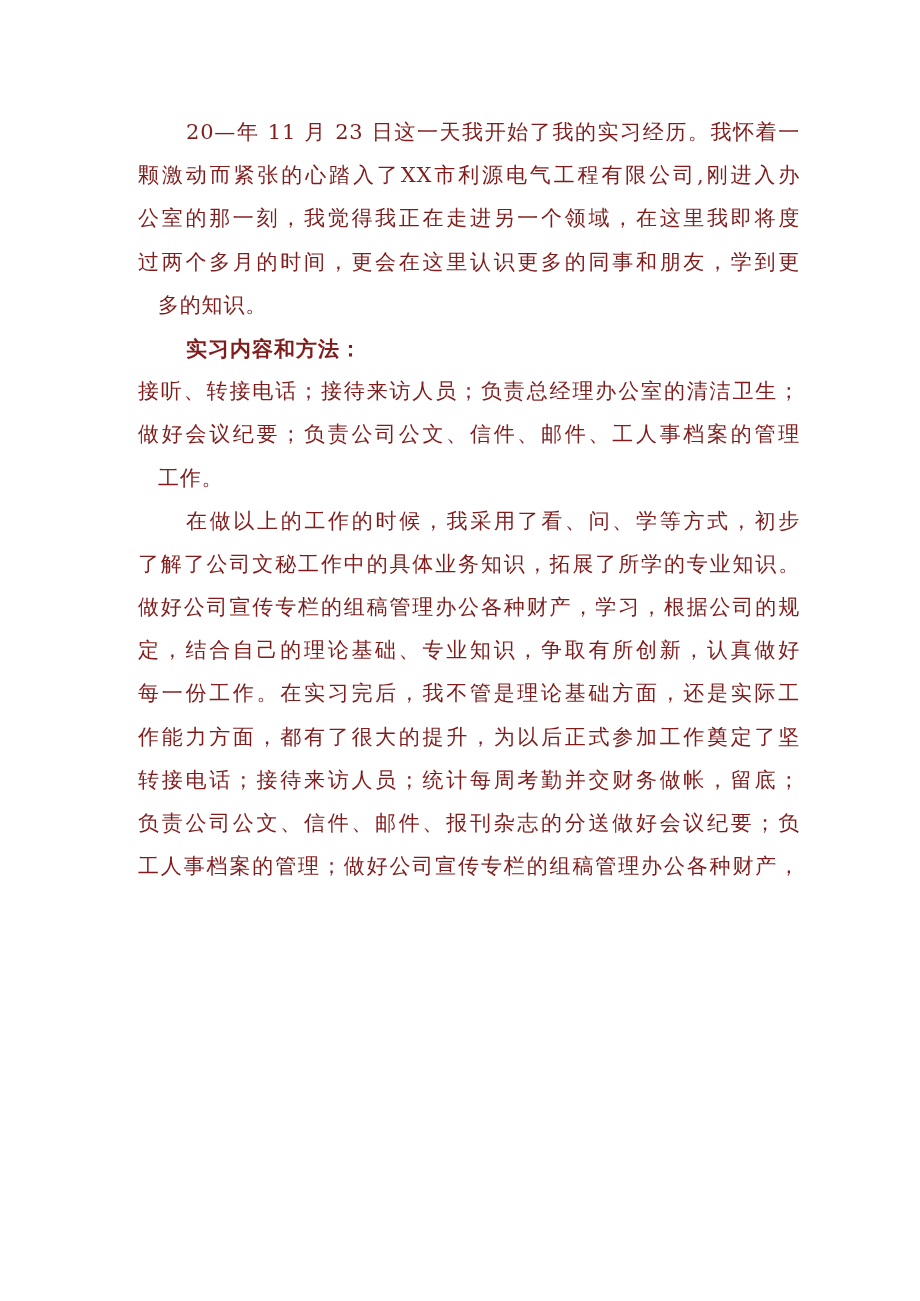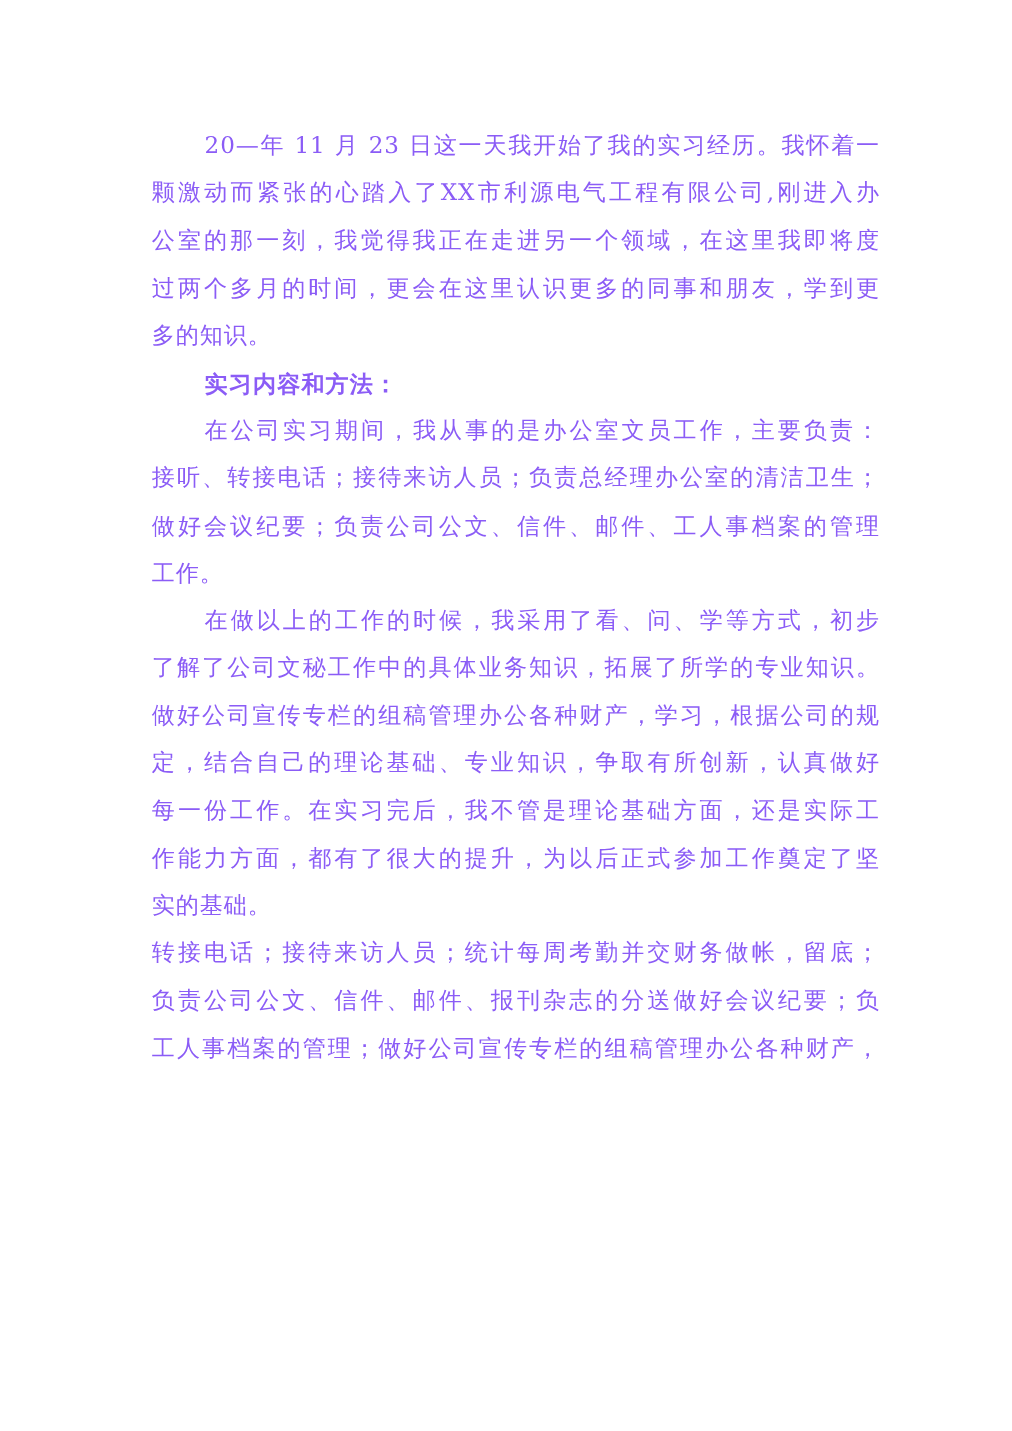--- a/index.html
+++ b/index.html
@@ -11,35 +11,36 @@
       width: 920px;
       height: 1301px;
       overflow: hidden;
       position: relative;
     }
     .page {
       position: absolute;
       left: 138px;
       top: 111px;
       width: 662px;
-      color: #8b5cf6;
+      color: #7f1d1d;
       font-family: "DejaVu Serif", "Liberation Serif", serif;
       font-size: 21px;
       line-height: 43.2px;
     }
     .line {
       display: block;
       white-space: nowrap;
       height: 43.2px;
       text-align: justify;
       text-align-last: justify;
       letter-spacing: 0.8px;
     }
     .line.last {
       text-align-last: left;
+      margin-left: 20px;
     }
     .line.indent {
       padding-left: 48px;
     }
     .heading {
       font-weight: bold;
       padding-left: 48px;
       text-align: center;
       text-align-last: left;
       letter-spacing: 1px;
@@ -56,34 +57,32 @@
     <span class="line">公室的那一刻，我觉得我正在走进另一个领域，在这里我即将度</span>
     <span class="line">过两个多月的时间，更会在这里认识更多的同事和朋友，学到更</span>
     <span class="line last">多的知识。</span>
   </div>
 
   <div>
     <span class="line heading">实习内容和方法：</span>
   </div>
 
   <div>
-    <span class="line indent">在公司实习期间，我从事的是办公室文员工作，主要负责：</span>
     <span class="line">接听、转接电话；接待来访人员；负责总经理办公室的清洁卫生；</span>
     <span class="line">做好会议纪要；负责公司公文、信件、邮件、工人事档案的管理</span>
     <span class="line last">工作。</span>
   </div>
 
   <div>
     <span class="line indent">在做以上的工作的时候，我采用了看、问、学等方式，初步</span>
     <span class="line">了解了公司文秘工作中的具体业务知识，拓展了所学的专业知识。</span>
     <span class="line">做好公司宣传专栏的组稿管理办公各种财产，学习，根据公司的规</span>
     <span class="line">定，结合自己的理论基础、专业知识，争取有所创新，认真做好</span>
     <span class="line">每一份工作。在实习完后，我不管是理论基础方面，还是实际工</span>
     <span class="line">作能力方面，都有了很大的提升，为以后正式参加工作奠定了坚</span>
-    <span class="line last">实的基础。</span>
   </div>
 
   <div>
     <span class="line">转接电话；接待来访人员；统计每周考勤并交财务做帐，留底；</span>
     <span class="line">负责公司公文、信件、邮件、报刊杂志的分送做好会议纪要；负</span>
     <span class="line">工人事档案的管理；做好公司宣传专栏的组稿管理办公各种财产，</span>
   </div>
 
 </div>
 

